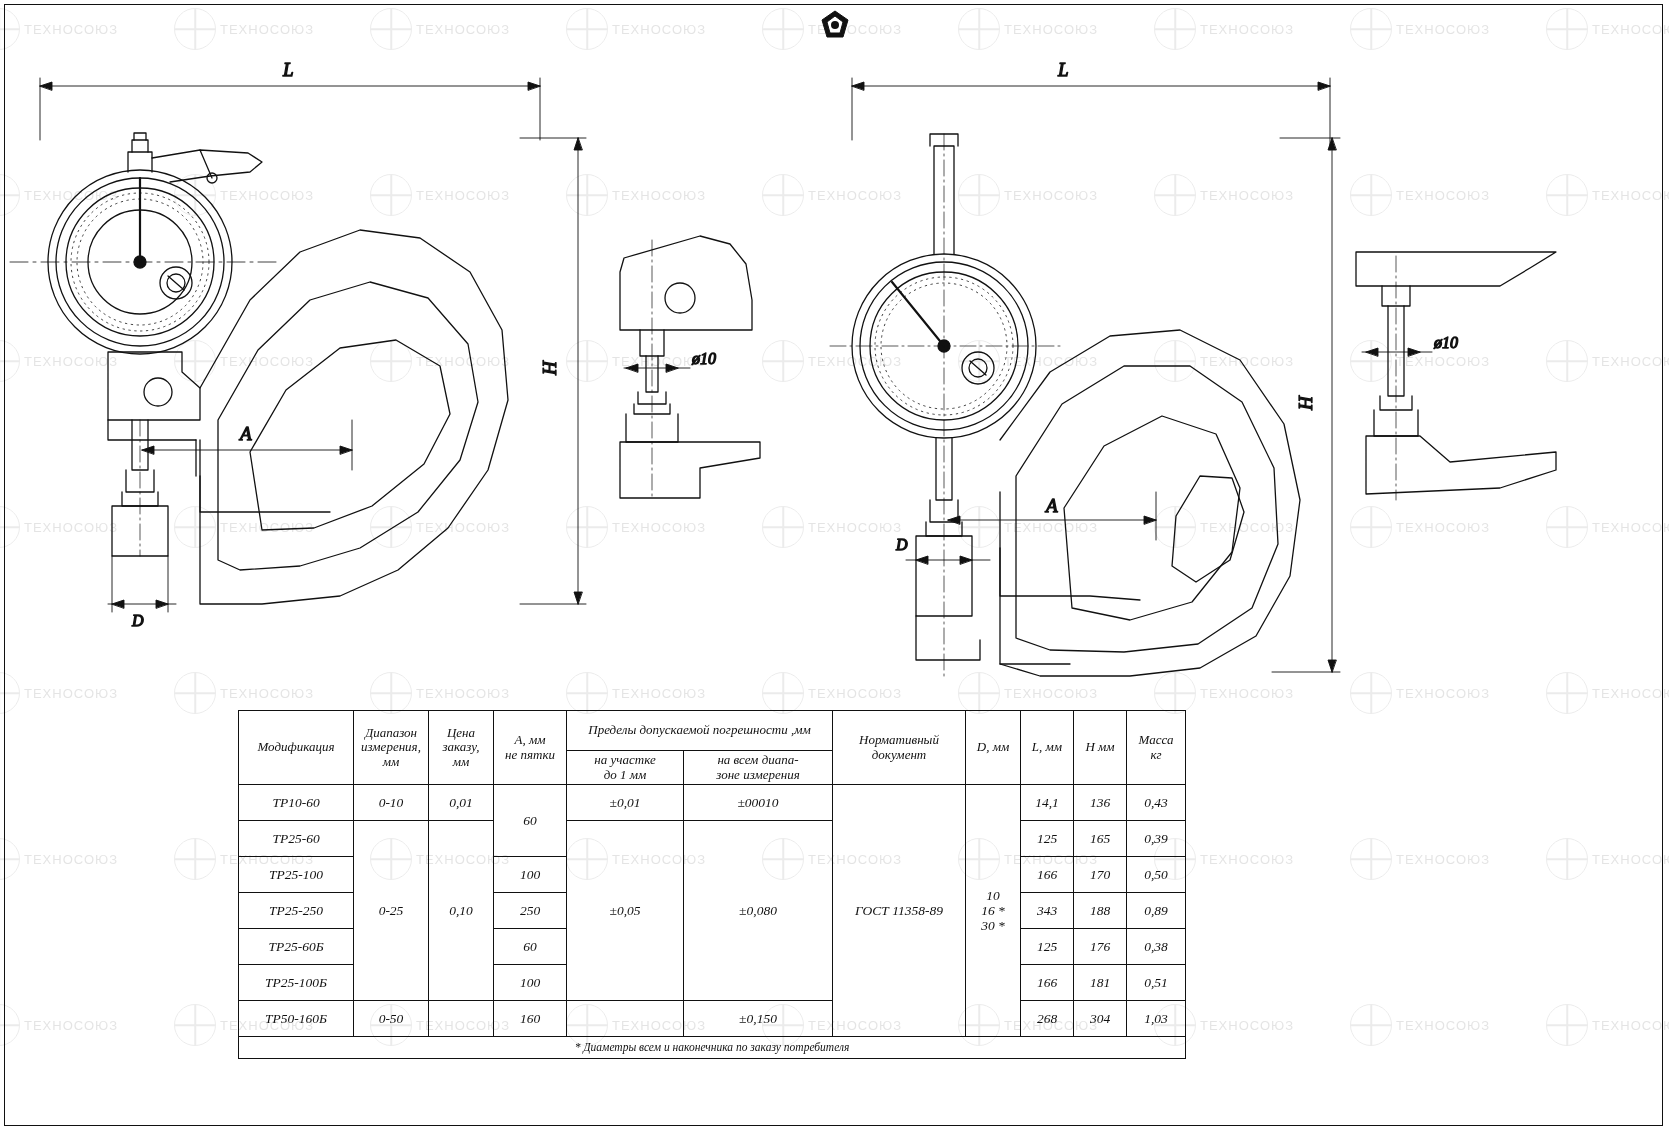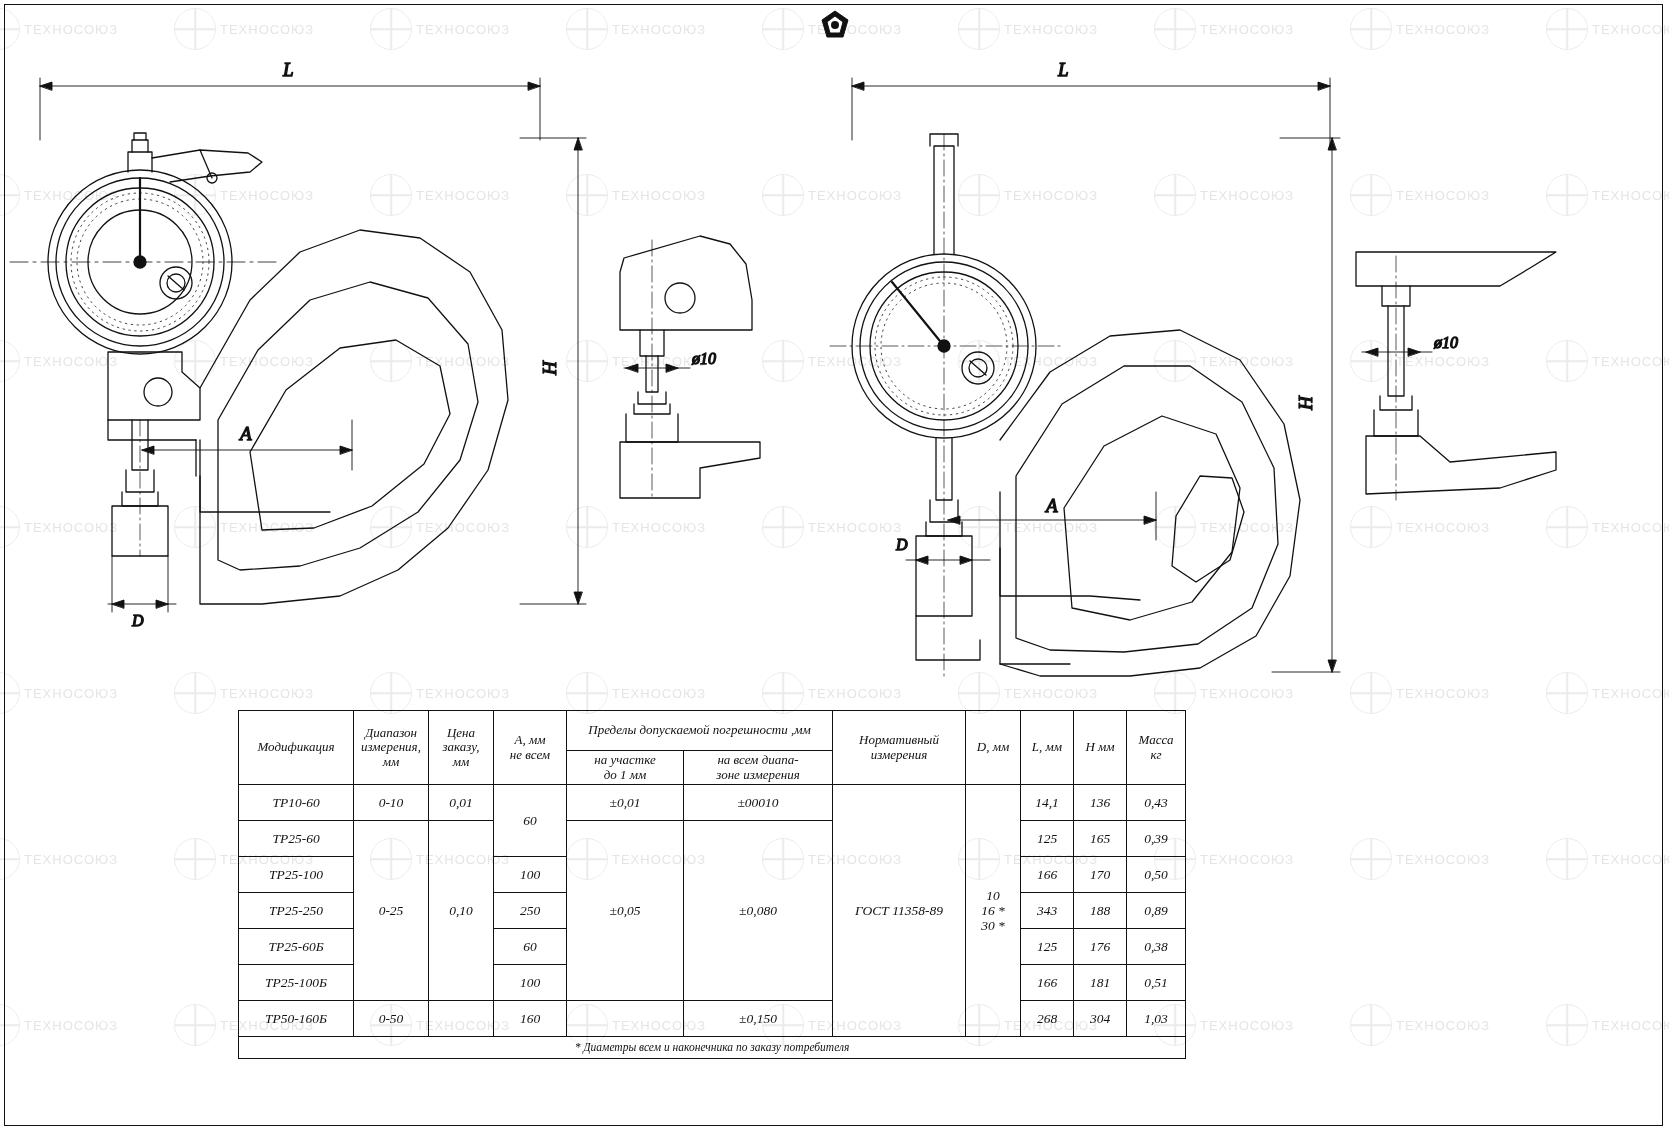--- a/index.html
+++ b/index.html
@@ -441,26 +441,26 @@
             <div>измерения,</div>
             <div>мм</div>
           </th>
           <th class="h-cena" rowspan="2">
             <div>Цена</div>
             <div>заказу,</div>
             <div>мм</div>
           </th>
           <th class="h-a" rowspan="2">
             <div>А, мм</div>
-            <div>не всем</div>
+            <div>не пятки</div>
           </th>
           <th colspan="2" style="height:20px;">Пределы допускаемой погрешности ,мм</th>
           <th class="h-norm" rowspan="2">
             <div>Нормативный</div>
-            <div>измерения</div>
+            <div>документ</div>
           </th>
           <th class="h-d" rowspan="2">D, мм</th>
           <th class="h-l" rowspan="2">L, мм</th>
           <th class="h-h" rowspan="2">H мм</th>
           <th class="h-m" rowspan="2">
             <div>Масса</div>
             <div>кг</div>
           </th>
         </tr>
         <tr style="height:34px;">

